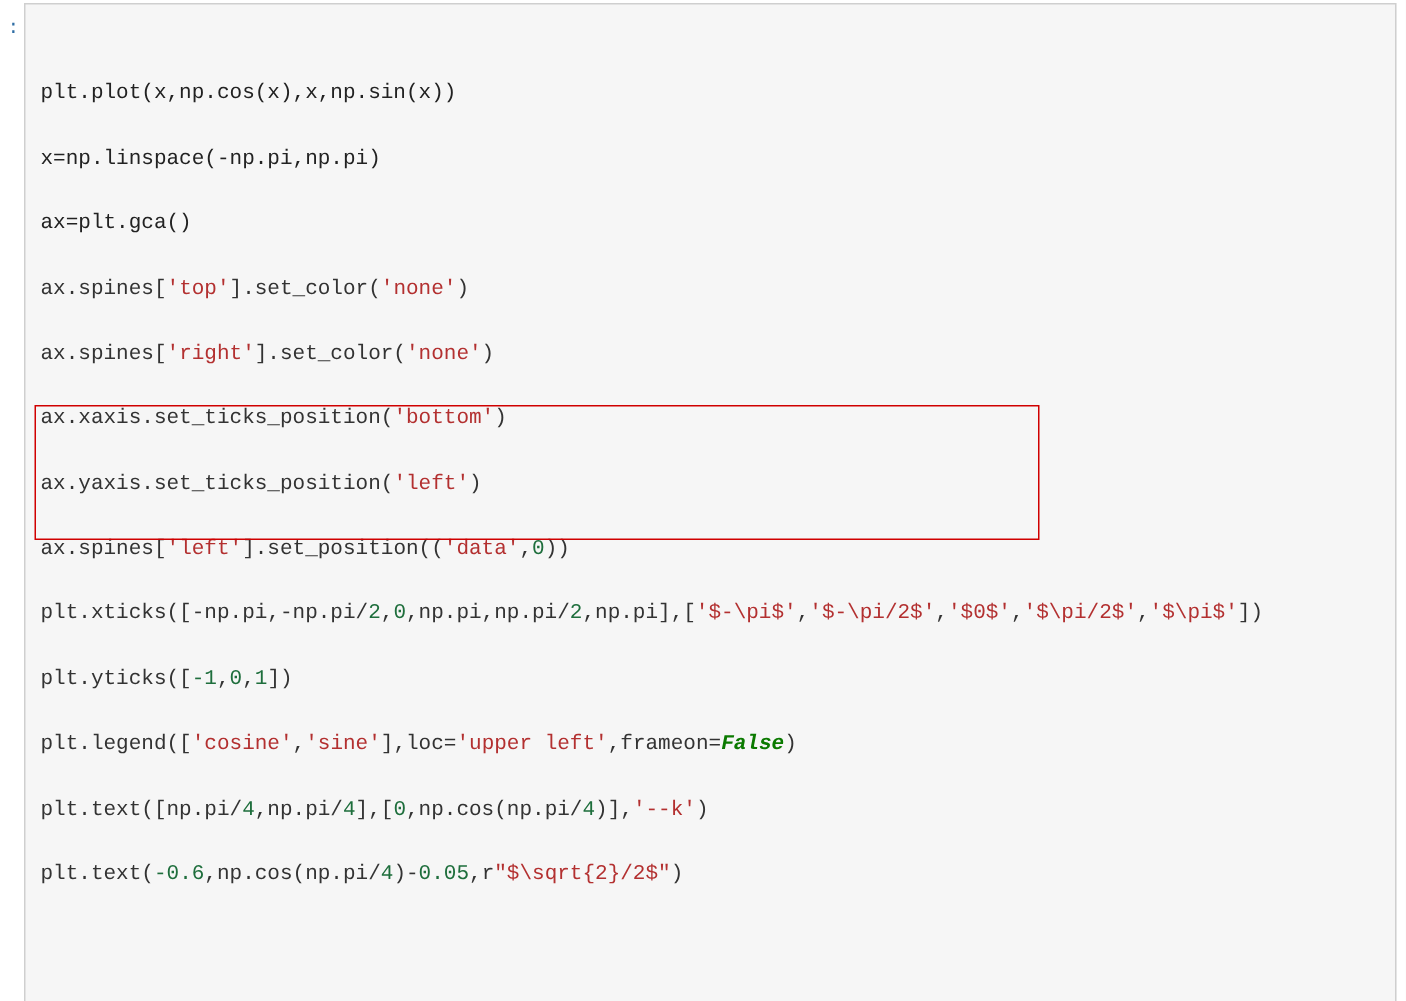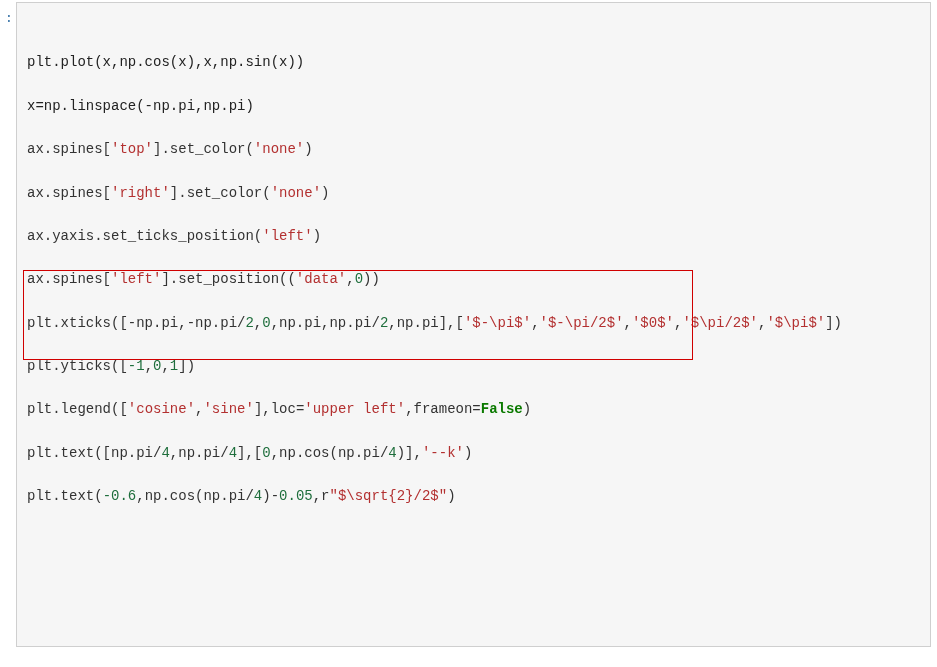--- a/index.html
+++ b/index.html
@@ -24,37 +24,39 @@
     position: absolute;
     left: -12px;
     top: 6px;
     color: #2e6da4;
     font-size: 13px;
   }
   .code-line { font-family: Consolas, "Courier New", monospace; }
   .id { color: #222; }
   .num { color: #1e6e3c; }
   .str { color: #b33030; }
-  .kw { color: #0b7a00; font-weight: 600; }
+  .kw { color: #0b7a00; font-weight: 600; font-style: italic; }
 
   .annot-box {
     position: absolute;
     border: 1.5px solid #d00000;
     pointer-events: none;
   }
 </style>
 </head>
 <body>
 
 <div class="code-cell">
   <span class="in-prompt">:</span>
 <div class="code-line"><span class="id">plt.plot(x,np.cos(x),x,np.sin(x))</span></div>
 <div class="code-line"><span class="id">x=np.linspace(-np.pi,np.pi)</span></div>
+<div class="code-line"><span class="id">ax=plt.gca()</span></div>
 <div class="code-line"><span>ax.spines[</span><span class="str">'top'</span><span>].set_color(</span><span class="str">'none'</span><span>)</span></div>
 <div class="code-line"><span>ax.spines[</span><span class="str">'right'</span><span>].set_color(</span><span class="str">'none'</span><span>)</span></div>
+<div class="code-line"><span>ax.xaxis.set_ticks_position(</span><span class="str">'bottom'</span><span>)</span></div>
 <div class="code-line"><span>ax.yaxis.set_ticks_position(</span><span class="str">'left'</span><span>)</span></div>
 <div class="code-line"><span>ax.spines[</span><span class="str">'left'</span><span>].set_position((</span><span class="str">'data'</span><span>,</span><span class="num">0</span><span>))</span></div>
 <div class="code-line"><span>plt.xticks([-np.pi,-np.pi/</span><span class="num">2</span><span>,</span><span class="num">0</span><span>,np.pi,np.pi/</span><span class="num">2</span><span>,np.pi],[</span><span class="str">'$-\pi$'</span><span>,</span><span class="str">'$-\pi/2$'</span><span>,</span><span class="str">'$0$'</span><span>,</span><span class="str">'$\pi/2$'</span><span>,</span><span class="str">'$\pi$'</span><span>])</span></div>
 <div class="code-line"><span>plt.yticks([</span><span class="num">-1</span><span>,</span><span class="num">0</span><span>,</span><span class="num">1</span><span>])</span></div>
 <div class="code-line"><span>plt.legend([</span><span class="str">'cosine'</span><span>,</span><span class="str">'sine'</span><span>],loc=</span><span class="str">'upper left'</span><span>,frameon=</span><span class="kw">False</span><span>)</span></div>
 <div class="code-line"><span>plt.text([np.pi/</span><span class="num">4</span><span>,np.pi/</span><span class="num">4</span><span>],[</span><span class="num">0</span><span>,np.cos(np.pi/</span><span class="num">4</span><span>)],</span><span class="str">'--k'</span><span>)</span></div>
 <div class="code-line"><span>plt.text(</span><span class="num">-0.6</span><span>,np.cos(np.pi/</span><span class="num">4</span><span>)-</span><span class="num">0.05</span><span>,r</span><span class="str">"$\sqrt{2}/2$"</span><span>)</span></div>
 
 
 

